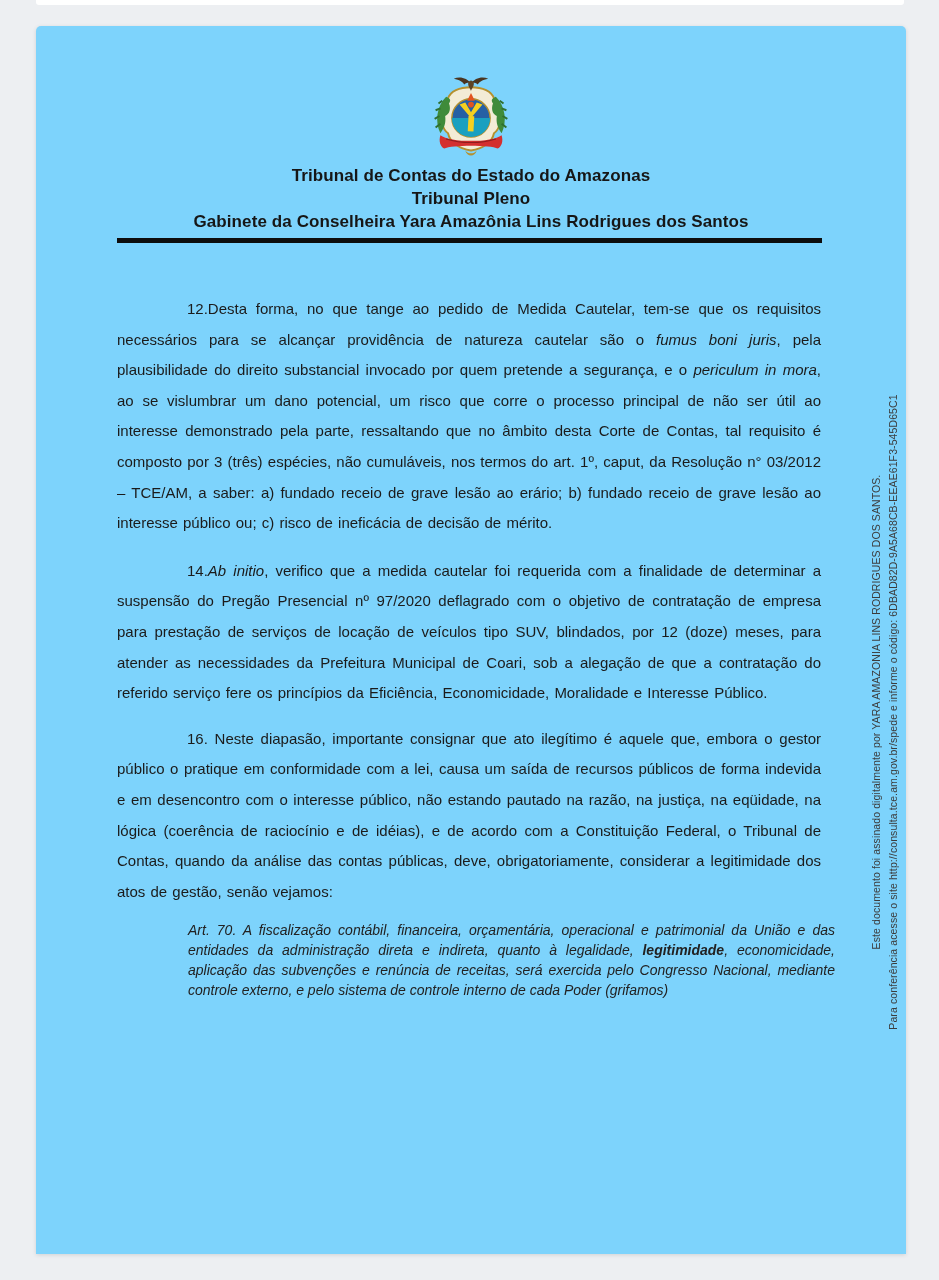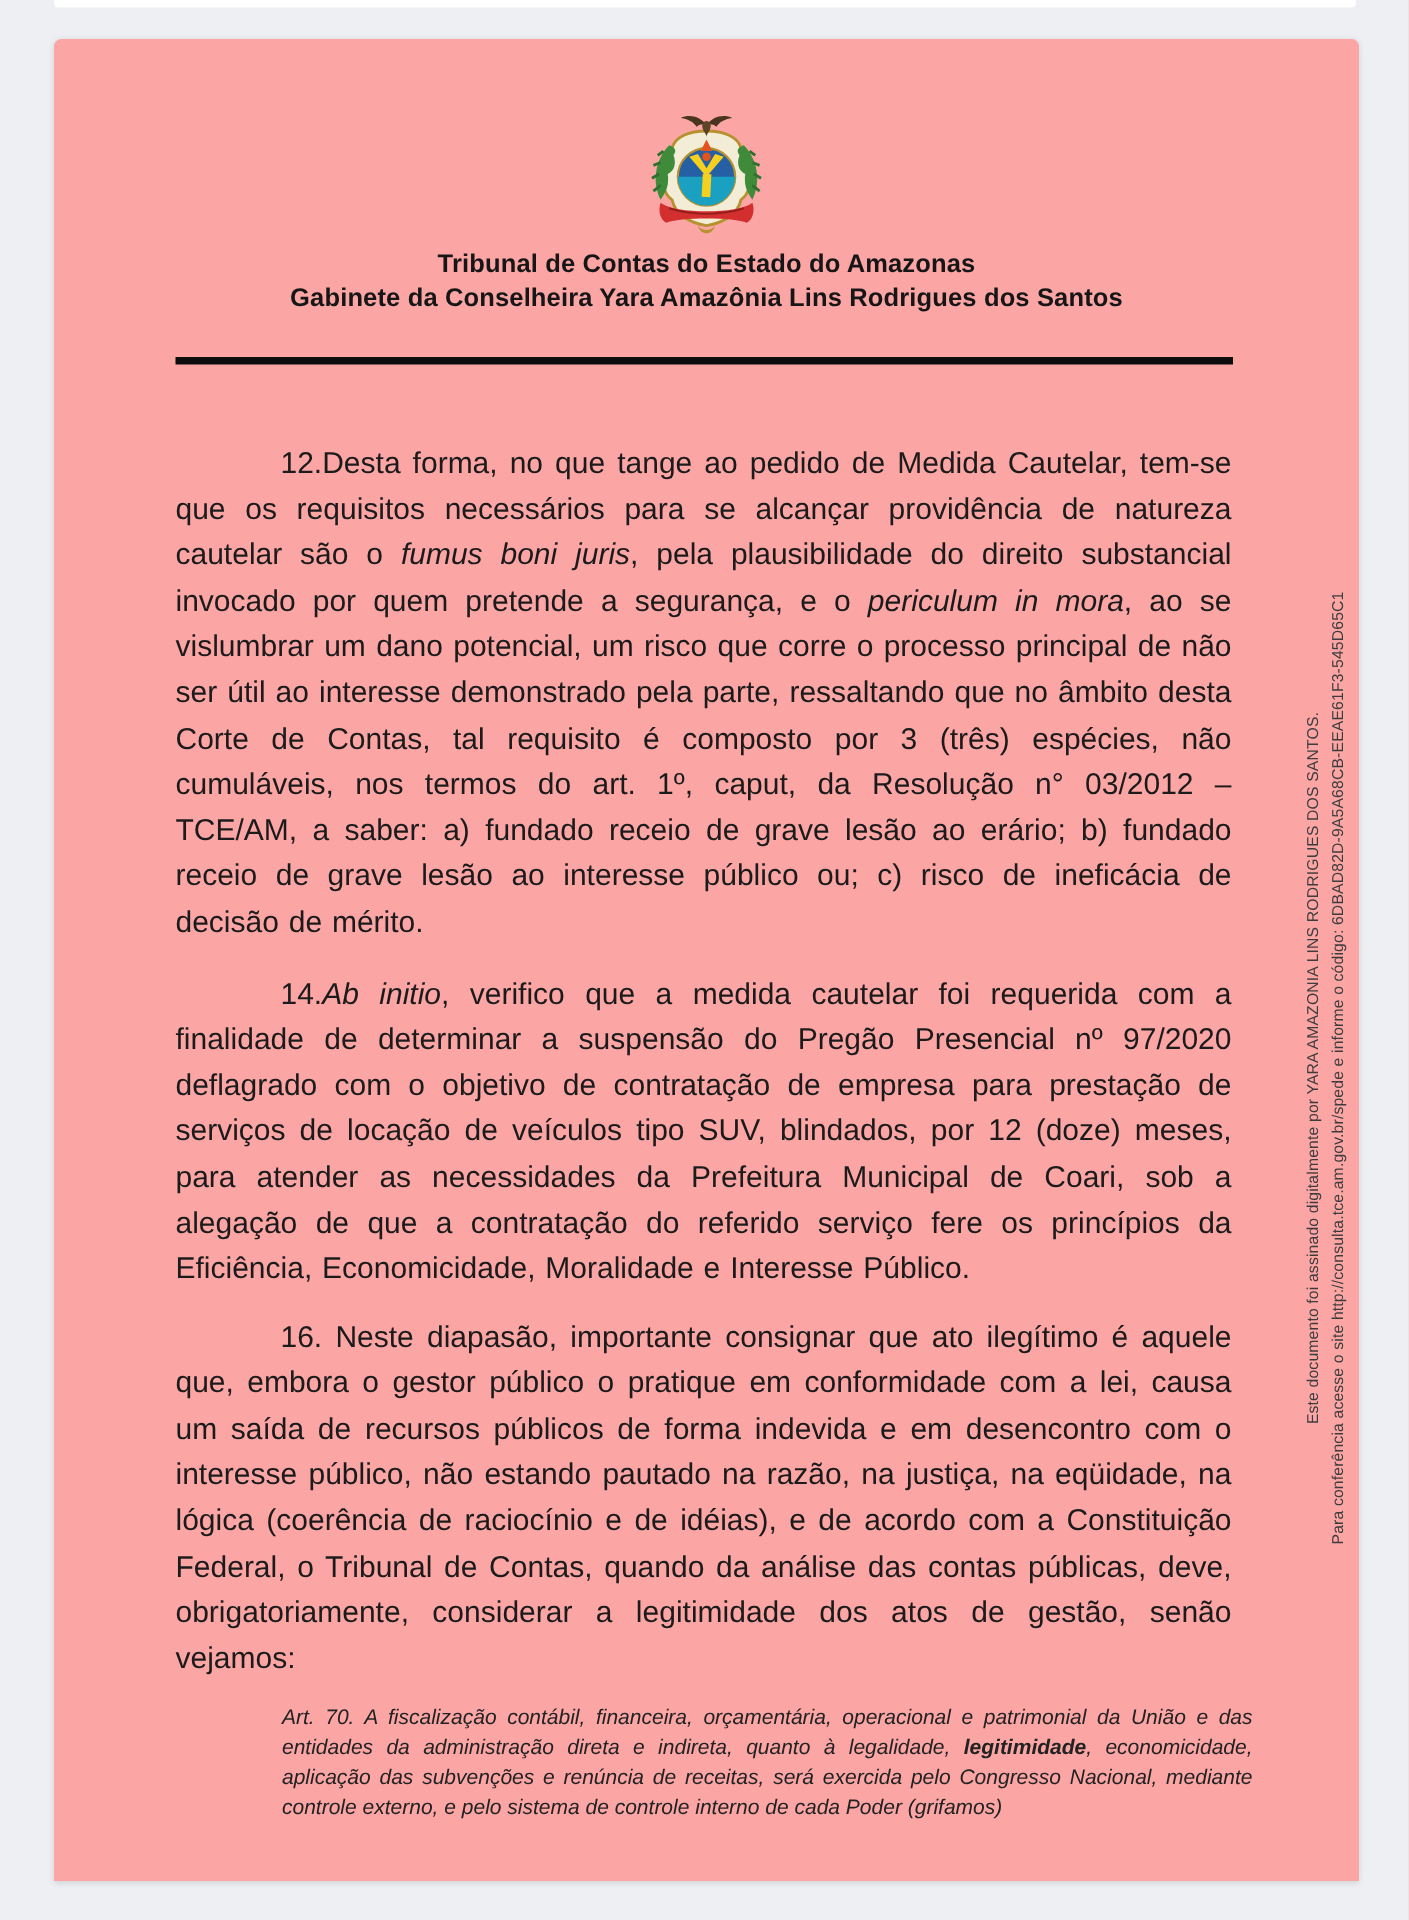--- a/index.html
+++ b/index.html
@@ -23,21 +23,21 @@
     height: 5px;
     background: #ffffff;
     border-radius: 0 0 3px 3px;
   }
   .page {
     position: absolute;
     left: 36px;
     top: 26px;
     width: 870px;
     height: 1228px;
-    background: #fca5a5;
+    background: #7dd3fc;
     border-radius: 5px 5px 0 0;
     box-shadow: 0 1px 4px rgba(0,0,0,0.12);
   }
   .logo-wrap {
     position: absolute;
     top: 46px;
     left: 50%;
     transform: translateX(-50%);
     width: 96px;
     height: 88px;
@@ -65,21 +65,21 @@
   }
   .doc-body {
     position: absolute;
     top: 268px;
     left: 81px;
     width: 704px;
     color: #1b1b1b;
   }
   .doc-body p.para {
     margin: 0;
-    font-size: 20px;
+    font-size: 15px;
     line-height: 30.6px;
     text-align: justify;
     text-indent: 70px;
     word-spacing: 1px;
   }
   .p12 { margin-bottom: 17px !important; }
   .p13 { margin-bottom: 36px !important; }
   .p14 { margin-bottom: 15px !important; }
   .p15 { margin-bottom: 19px !important; }
   .p16 { margin-bottom: 14px !important; }
@@ -136,20 +136,21 @@
 
         <path d="M18 66 C28 74 72 74 82 66 C84 72 82 78 78 80 C70 76 30 76 22 80 C18 78 16 72 18 66 Z" fill="#d42f2f"></path>
         <path d="M24 70 C40 75 60 75 76 70" stroke="#8f1d1d" stroke-width="1.2" fill="none"></path>
 
         <path d="M44 82 C47 86 53 86 56 82 C54 89 46 89 44 82 Z" fill="#b5912f"></path>
       </svg>
     </div>
 
     <div class="doc-header">
       <div>Tribunal de Contas do Estado do Amazonas</div>
+      <div>Tribunal Pleno</div>
       <div>Gabinete da Conselheira Yara Amazônia Lins Rodrigues dos Santos</div>
     </div>
 
     <div class="header-rule"></div>
 
     <div class="doc-body">
       <p class="para p12"><span>12.Desta forma, no que tange ao pedido de Medida Cautelar, tem-se que os requisitos necessários para se alcançar providência de natureza cautelar são o </span><span style="font-style: italic;">fumus boni juris</span><span>, pela plausibilidade do direito substancial invocado por quem pretende a segurança, e o </span><span style="font-style: italic;">periculum in mora</span><span>, ao se vislumbrar um dano potencial, um risco que corre o processo principal de não ser útil ao interesse demonstrado pela parte, ressaltando que no âmbito desta Corte de Contas, tal requisito é composto por 3 (três) espécies, não cumuláveis, nos termos do art. 1º, caput, da Resolução n° 03/2012 – TCE/AM, a saber: a) fundado receio de grave lesão ao erário; b) fundado receio de grave lesão ao interesse público ou; c) risco de ineficácia de decisão de mérito.</span></p>
       <p class="para p14"><span>14.</span><span style="font-style: italic;">Ab initio</span><span>, verifico que a medida cautelar foi requerida com a finalidade de determinar a suspensão do Pregão Presencial nº 97/2020 deflagrado com o objetivo de contratação de empresa para prestação de serviços de locação de veículos tipo SUV, blindados, por 12 (doze) meses, para atender as necessidades da Prefeitura Municipal de Coari, sob a alegação de que a contratação do referido serviço fere os princípios da Eficiência, Economicidade, Moralidade e Interesse Público.</span></p>
       <p class="para p16"><span>16. Neste diapasão, importante consignar que ato ilegítimo é aquele que, embora o gestor público o pratique em conformidade com a lei, causa um saída de recursos públicos de forma indevida e em desencontro com o interesse público, não estando pautado na razão, na justiça, na eqüidade, na lógica (coerência de raciocínio e de idéias), e de acordo com a Constituição Federal, o Tribunal de Contas, quando da análise das contas públicas, deve, obrigatoriamente, considerar a legitimidade dos atos de gestão, senão vejamos:</span></p>
       <div class="quote"><span>Art. 70. A fiscalização contábil, financeira, orçamentária, operacional e patrimonial da União e das entidades da administração direta e indireta, quanto à legalidade, </span><span style="font-weight: bold;">legitimidade</span><span>, economicidade, aplicação das subvenções e renúncia de receitas, será exercida pelo Congresso Nacional, mediante controle externo, e pelo sistema de controle interno de cada Poder (grifamos)</span></div>

